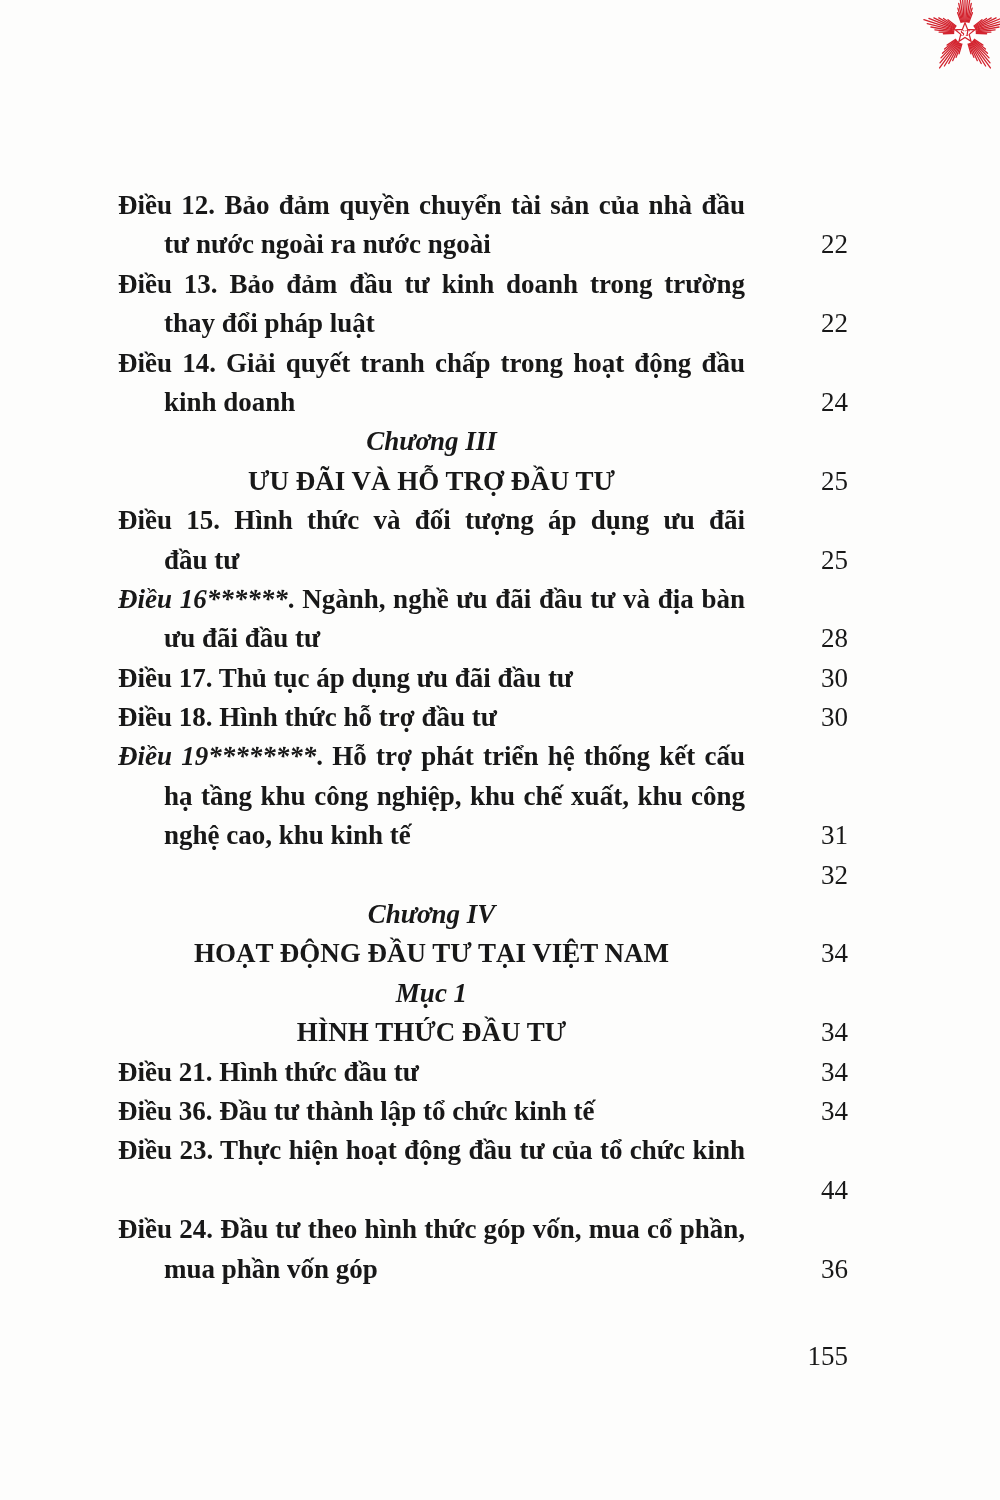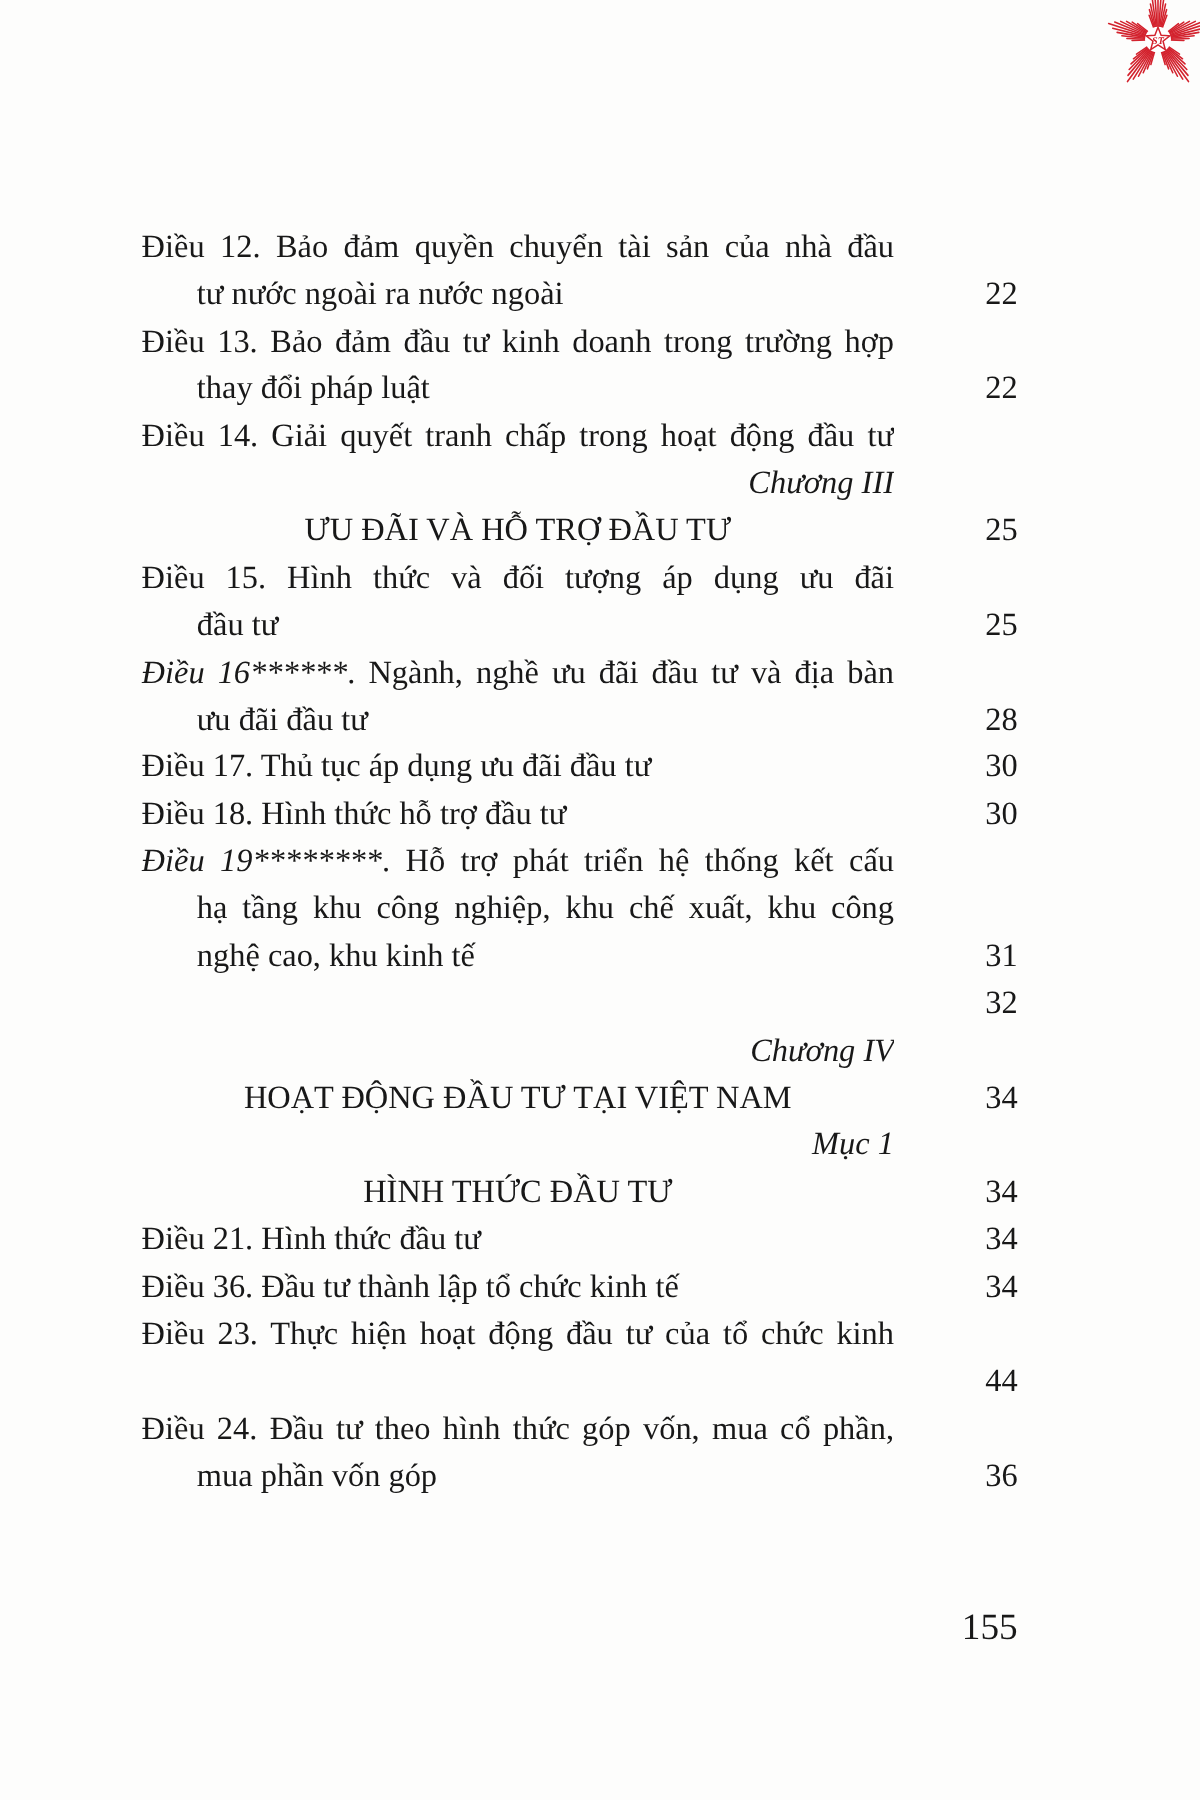--- a/index.html
+++ b/index.html
@@ -35,54 +35,55 @@
     height: 39.4px;
     line-height: 39.4px;
     white-space: nowrap;
   }
   .row .txt {
     display: block;
     width: 627px;
     white-space: normal;
     overflow: hidden;
     height: 39.4px;
+    font-weight: bold;
   }
   .row.first .txt {
     text-align: justify;
     text-align-last: justify;
   }
   .row.cont .txt,
   .row.cont-justify .txt {
     box-sizing: border-box;
     padding-left: 46px;
   }
   .row.cont-justify .txt {
     text-align: justify;
     text-align-last: justify;
   }
   .row.chapter .txt,
   .row.heading .txt {
     width: 627px;
     text-align: center;
   }
-  .row.chapter .txt { font-style: italic; text-align: right; }
+  .row.chapter .txt { font-style: italic; }
   .row .txt em { font-style: italic; }
   .row .page {
     position: absolute;
     right: 0;
     top: 0;
     line-height: 39.4px;
   }
 
   
   .folio {
     position: absolute;
     top: 1336px;
     right: 152px;
-    font-size: 31px;
+    font-size: 27px;
     line-height: 40px;
   }
 </style>
 </head>
 <body>
 
 <div class="page-surface">
 
   <div class="logo">
     <svg viewBox="0 0 100 100" width="94" height="94" aria-hidden="true">
@@ -123,20 +124,24 @@
       <div class="row first">
         <span class="txt">Điều 13. Bảo đảm đầu tư kinh doanh trong trường hợp</span>
       </div>
       <div class="row cont">
         <span class="txt">thay đổi pháp luật</span>
         <span class="page">22</span>
       </div>
       <div class="row first">
         <span class="txt">Điều 14. Giải quyết tranh chấp trong hoạt động đầu tư</span>
       </div>
+      <div class="row cont">
+        <span class="txt">kinh doanh</span>
+        <span class="page">24</span>
+      </div>
       <div class="row chapter">
         <span class="txt">Chương III</span>
       </div>
       <div class="row heading">
         <span class="txt">ƯU ĐÃI VÀ HỖ TRỢ ĐẦU TƯ</span>
         <span class="page">25</span>
       </div>
       <div class="row first">
         <span class="txt">Điều 15. Hình thức và đối tượng áp dụng ưu đãi</span>
       </div>

